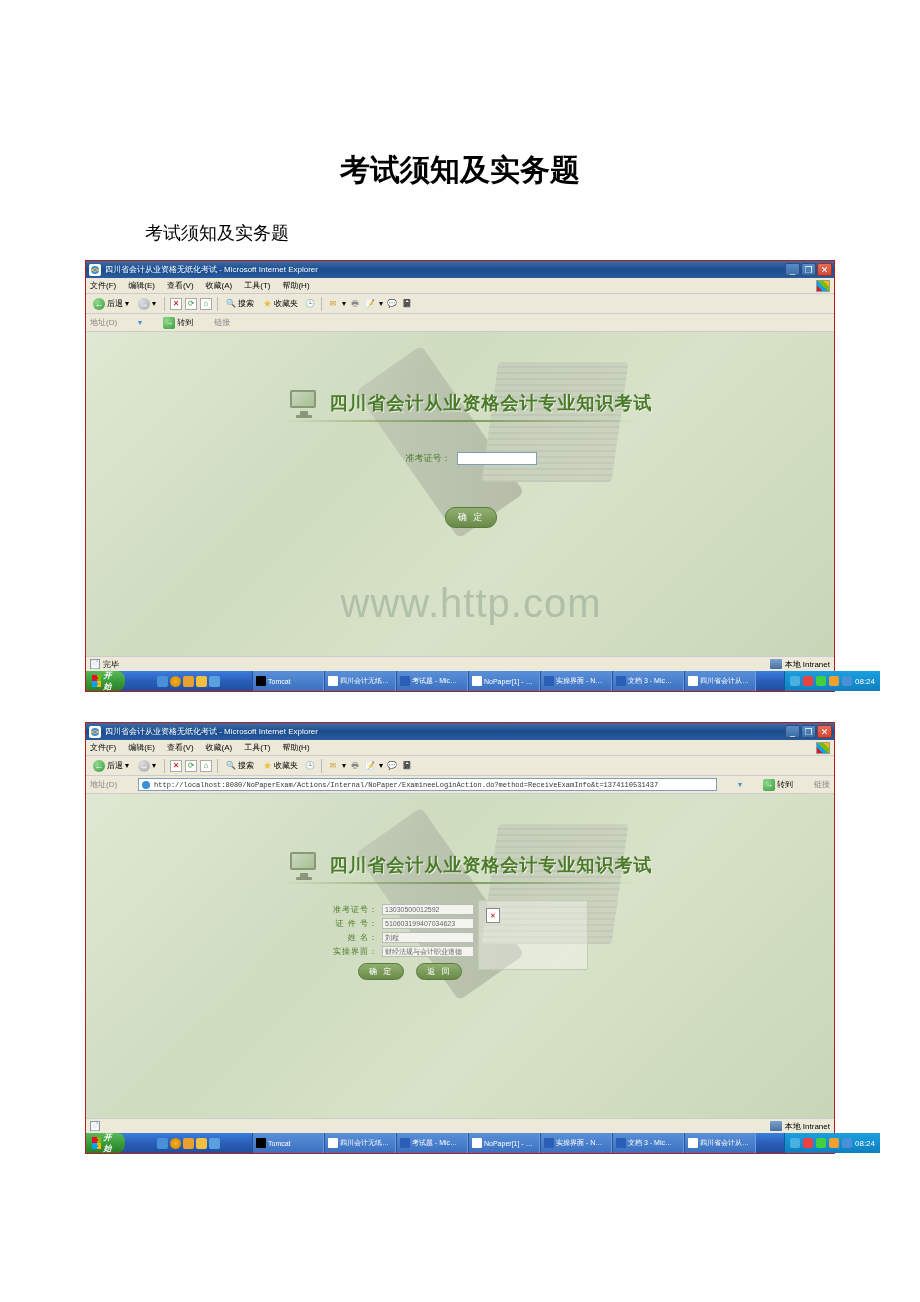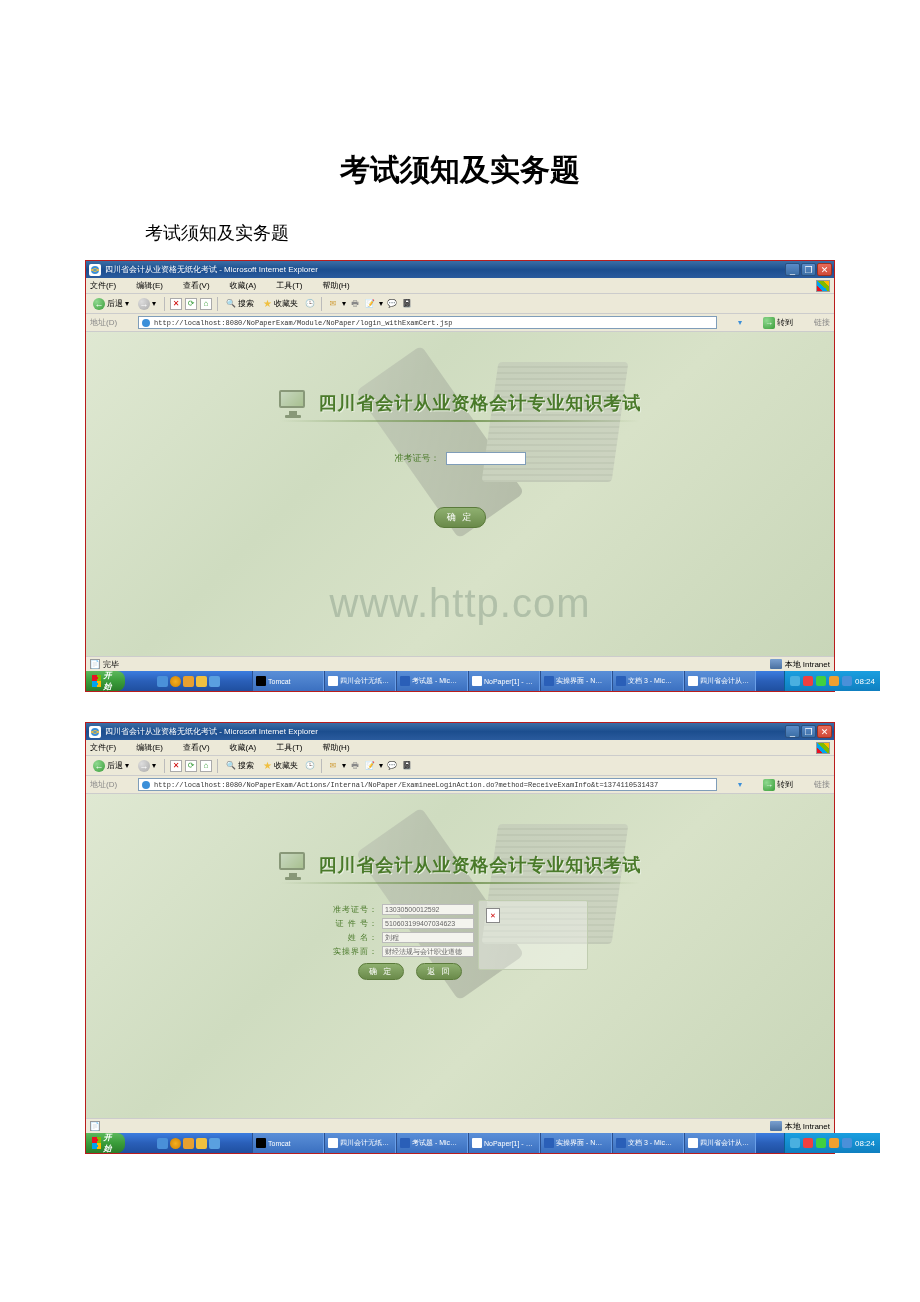--- a/index.html
+++ b/index.html
@@ -70,21 +70,21 @@
       height: 16px;
       background: #ece9d8;
       display: flex;
       align-items: center;
       padding: 0 4px;
       font-size: 8px;
       color: #000;
       justify-content: space-between;
       border-bottom: 1px solid #ccc;
     }
-    .menubar-left { display: flex; gap: 20px; }
+    .menubar-left { display: flex; gap: 12px; }
     .menubar-item { cursor: default; }
     .winflag {
       width: 14px; height: 12px;
       background: linear-gradient(45deg, #e81123 25%, #00a4ef 25% 50%, #7fba00 50% 75%, #ffb900 75%);
       border: 1px solid #999;
     }
     
     .toolbar {
       height: 20px;
       background: #ece9d8;
@@ -145,20 +145,21 @@
       color: #fff;
       font-size: 8px;
     }
     .addr-link { color: #888; }
     
     .page-area {
       flex: 1;
       background: linear-gradient(135deg, #dfe8d2 0%, #cfdcc0 35%, #d8e2c8 60%, #c8d6b8 100%);
       position: relative;
       overflow: hidden;
+      padding-left: 11px;
     }
     .page-deco {
       position: absolute;
       top: 0; left: 50%;
       transform: translateX(-50%);
       width: 400px; height: 160px;
       opacity: 0.25;
       pointer-events: none;
     }
     .page-deco::before {
@@ -494,28 +495,20 @@
     <span class="tb-sep"></span>
     <span class="tb-mini" style="color:#d0a040;">✉</span> ▾
     <span class="tb-mini" style="color:#888;">🖶</span>
     <span class="tb-mini" style="color:#3b8fd9;">📝</span> ▾
     <span class="tb-mini" style="color:#d0a040;">💬</span>
     <span class="tb-mini" style="color:#4a7ad0;">📓</span>
   </div>
 
   <div class="addressbar">
     <span class="addr-label">地址(D)</span>
-    <div class="addr-input">
-      <span class="ie-icon" style="width:10px;height:10px;">
-          <svg viewBox="0 0 10 10">
-            <circle cx="5" cy="5" r="4" fill="#3b8fd9"></circle>
-          </svg>
-        </span>
-      <span>http://localhost:8080/NoPaperExam/Module/NoPaper/login_withExamCert.jsp</span>
-    </div>
     <span style="color:#3b8fd9;">▾</span>
     <div class="addr-go">
         <span class="go-icon">→</span>
         <span>转到</span>
       </div>
     <span class="addr-link">链接</span>
   </div>
 
   <div class="page-area">
     <div class="page-deco"></div>

